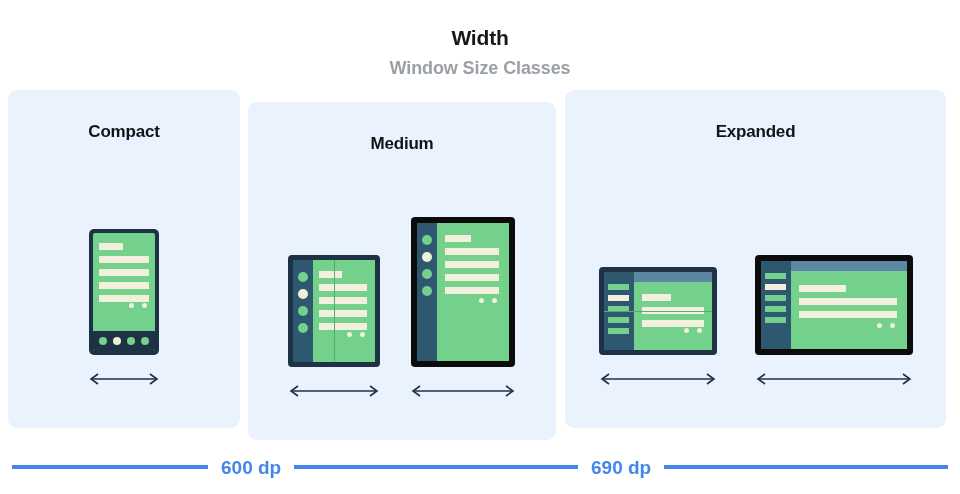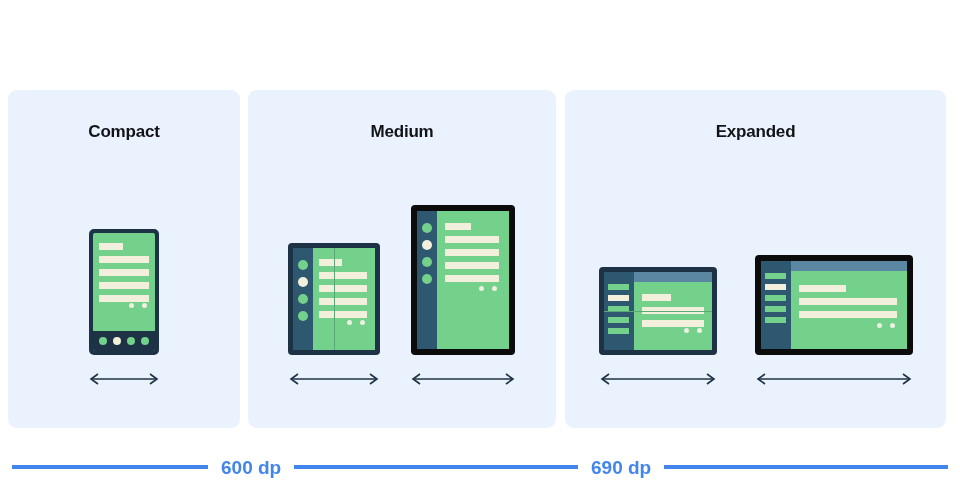--- a/index.html
+++ b/index.html
@@ -22,21 +22,21 @@
     letter-spacing: -0.1px; margin-top: 6px; line-height: 22px;
   }
 
   
   .panels { position: absolute; top: 90px; left: 8px; width: 944px; height: 338px; }
   .panel {
     position: absolute; top: 0; height: 338px;
     background: #eaf2fd; border-radius: 9px;
   }
   .panel.p0 { left: 0px;   width: 232px; }
-  .panel.p1 { left: 240px; width: 308px; }
+  .panel.p1 { left: 240px; width: 308px; margin-top: 12px; }
   .panel.p2 { left: 557px; width: 381px; }
 
   .panel-title {
     position: absolute; top: 32px; left: 0; width: 100%;
     text-align: center; font-size: 17px; font-weight: bold;
     color: #111316; letter-spacing: -0.2px;
   }
 
   .devices {
     position: absolute; left: 0; width: 100%; top: 96px; height: 200px;
@@ -113,20 +113,24 @@
   .scale-label {
     font-size: 19px; font-weight: bold; color: #4285ec;
     padding: 0 13px; white-space: nowrap; line-height: 19px;
   }
 </style>
 </head>
 <body>
 
 <div class="page">
 
+  <div class="header">
+    <div class="title">Width</div>
+    <div class="subtitle">Window Size Classes</div>
+  </div>
 
   <div class="panels">
 
     <div class="panel p0">
       <div class="panel-title">Compact</div>
       <div class="devices">
 
         <div class="devslot">
           <div class="device phone bezel-navy">
             <div class="screen">

